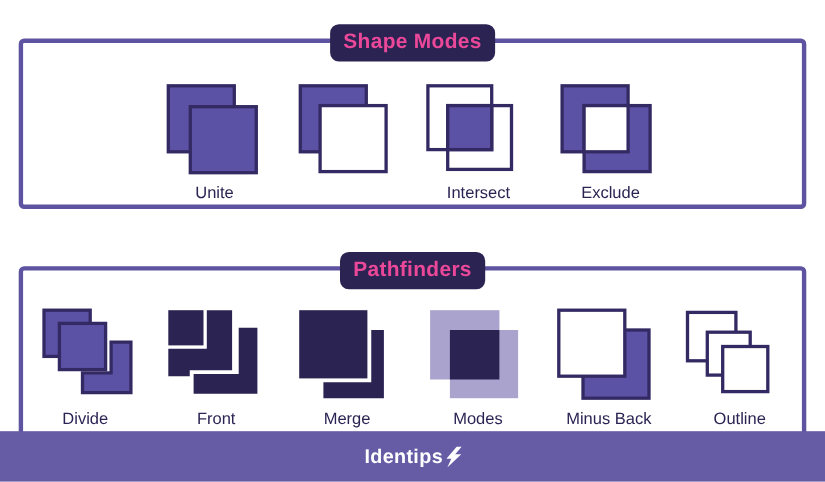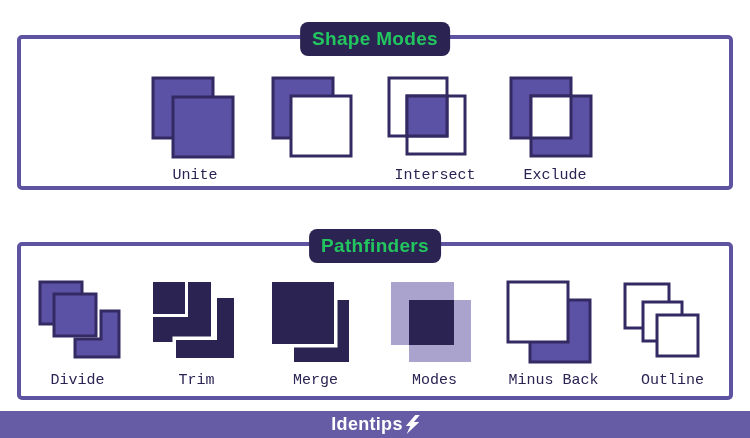--- a/index.html
+++ b/index.html
@@ -16,44 +16,44 @@
     --label:#2b2352;
   }
   .panel{
     position:absolute;left:17px;width:716px;box-sizing:border-box;
     border:4px solid var(--border);border-radius:5px;background:#fff;
   }
   #panel-shape-modes{top:35px;height:155px;}
   #panel-pathfinders{top:242px;height:158px;}
   .banner{
     position:absolute;top:-17px;left:50%;transform:translateX(-50%);
-    background:var(--navy);color:#22c55e;
+    background:var(--navy);color:#ec4899;
     font-size:19px;font-weight:bold;letter-spacing:.3px;
     padding:6px 12px;border-radius:8px;white-space:nowrap;z-index:3;
   }
-  .items{display:flex;justify-content:center;align-items:flex-start;font-family:Liberation Mono, monospace;}
+  .items{display:flex;justify-content:center;align-items:flex-start;}
   #panel-shape-modes .items{padding-top:36px;}
   #panel-pathfinders .items{padding-top:34px;}
   .item{display:flex;flex-direction:column;align-items:center;}
   #panel-shape-modes .item{width:120px;}
   #panel-pathfinders .item{width:119px;}
   .item svg{display:block;}
   .item-label{
     margin-top:4px;font-size:15px;color:var(--label);text-align:center;white-space:nowrap;
   }
   
   .fP{fill:var(--purple);}
   .fN{fill:var(--navy);}
   .fL{fill:var(--lavender);}
   .fW{fill:#ffffff;}
   .nf{fill:none;}
   .sD{stroke:var(--strokeD);stroke-width:3;}
   .haloW{stroke:#ffffff;stroke-width:7;fill:#ffffff;}
   .footer{
-    position:absolute;left:0;right:0;bottom:0;height:27px;
+    position:absolute;left:0;right:0;bottom:0;height:46px;
     background:var(--footerP);
     display:flex;align-items:center;justify-content:center;gap:3px;
   }
   .brand{color:#ffffff;font-size:18px;font-weight:bold;letter-spacing:.3px;}
   .bolt{display:block;transform:skewX(-8deg);}
 </style>
 </head>
 <body style="--purple: #5b51a5; --navy: #2b2352; --lavender: #a9a3ce; --strokeD: #342a63; --border: #5e53a0; --footerP: #665ba5; --label: #2b2352;">
 
 <section class="panel" id="panel-shape-modes">
@@ -113,21 +113,21 @@
       <div class="item-label">Divide</div>
     </div>
 
     <div class="item">
       <svg width="119" height="88" viewBox="0 0 119 88">
         <rect x="16" y="2" width="32" height="32" class="fN"></rect>
         <path d="M51 2 H74 V62 H16 V37 H51 Z" class="fN"></path>
         <path d="M80 18 H97 V78 H39 V60 H80 Z" class="haloW"></path>
         <path d="M80 18 H97 V78 H39 V60 H80 Z" class="fN"></path>
       </svg>
-      <div class="item-label">Trim</div>
+      <div class="item-label">Front</div>
     </div>
 
     <div class="item">
       <svg width="119" height="88" viewBox="0 0 119 88">
         <path d="M81 20 H93 V82 H38 V66 H81 Z" class="fN"></path>
         <rect x="16" y="2" width="62" height="62" class="haloW"></rect>
         <rect x="16" y="2" width="62" height="62" class="fN"></rect>
       </svg>
       <div class="item-label">Merge</div>
     </div>

